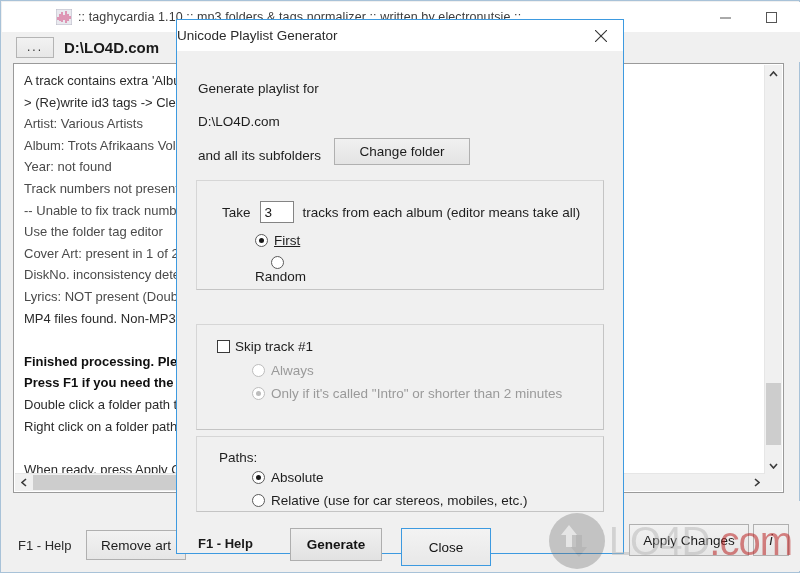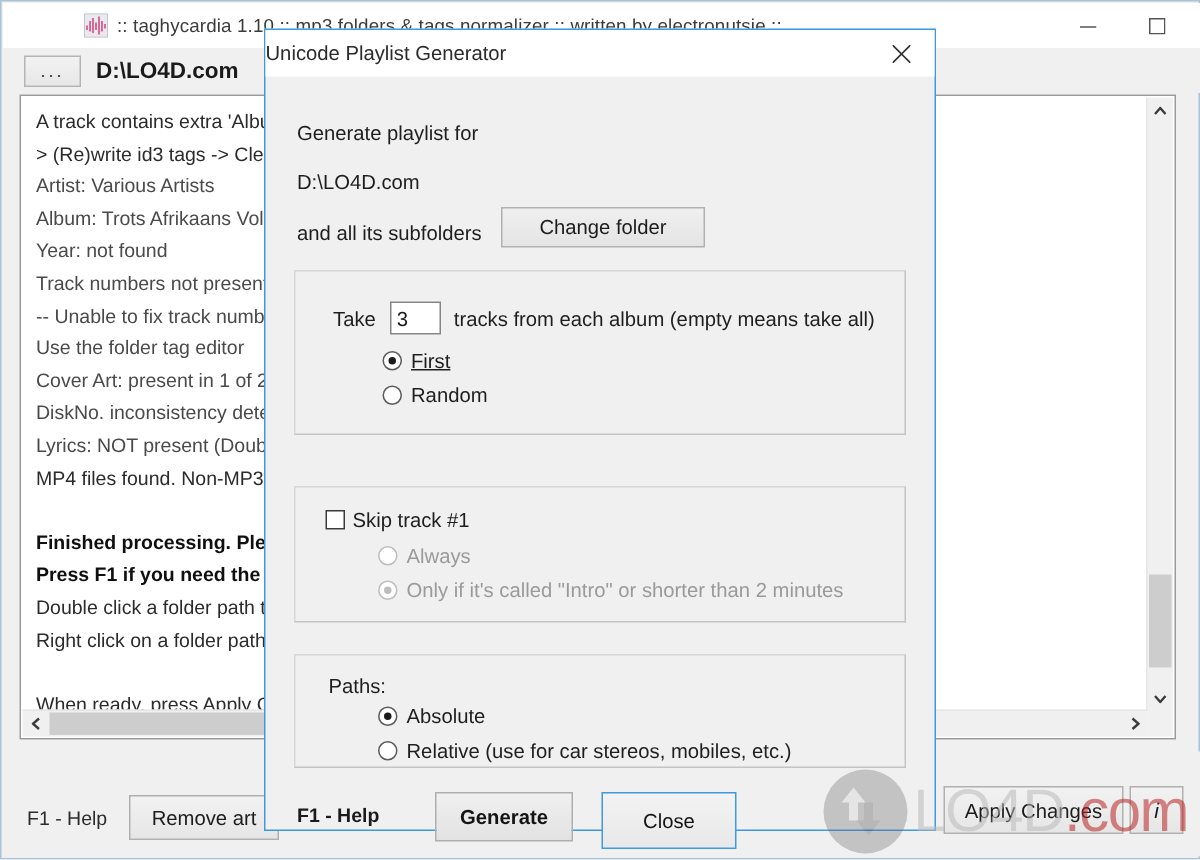--- a/index.html
+++ b/index.html
@@ -253,21 +253,21 @@
 
   .groupbox {
     position: absolute;
     background: #f0f0f0;
     border: 1px solid #d6d6d6;
     border-bottom-color: #c4c4c4;
     border-right-color: #c4c4c4;
     box-sizing: border-box;
   }
   .gb-take  { left: 19px; top: 129px;  width: 408px; height: 110px; }
-  .gb-skip  { left: 19px; top: 273px;  width: 408px; height: 91px;  }
+  .gb-skip  { left: 19px; top: 273px;  width: 408px; height: 106px;  }
   .gb-paths { left: 19px; top: 385px;  width: 408px; height: 76px;  }
 
   .row {
     position: absolute;
     display: flex;
     align-items: center;
     font-size: 13.5px;
     color: #1e1e1e;
     white-space: nowrap;
   }
@@ -310,21 +310,21 @@
   .checkbox {
     width: 13px; height: 13px;
     border: 1px solid #3a3a3a;
     background: #fff;
     box-sizing: border-box;
     margin-right: 5px;
     flex: 0 0 auto;
   }
 
   .r-first  { left: 58px; top: 52px; text-decoration: underline; }
-  .r-random { left: 58px; top: 75px; }
+  .r-random { left: 58px; top: 75px; flex-direction: column; }
 
   .cb-skip  { left: 20px; top: 14px; }
   .r-always { left: 55px; top: 38px; }
   .r-intro  { left: 55px; top: 61px; }
 
   .lbl-paths  { left: 22px; top: 13px; position:absolute; font-size:13.5px; color:#1e1e1e;}
   .r-absolute { left: 55px; top: 33px; }
   .r-relative { left: 55px; top: 56px; }
 
   .dlg-f1 {
@@ -512,21 +512,21 @@
       <div class="dlg-lbl lbl-generate">Generate playlist for</div>
       <div class="dlg-lbl lbl-path">D:\LO4D.com</div>
       <div class="dlg-lbl lbl-subfolder">and all its subfolders</div>
 
       <div class="btn-change-folder">Change folder</div>
 
       <div class="groupbox gb-take">
         <div class="row take-row">
           <span>Take</span>
           <input class="take-input" type="text" value="3" style="">
-          <span>tracks from each album (empty means take all)</span>
+          <span>tracks from each album (editor means take all)</span>
         </div>
         <div class="row r-first">
           <span class="radio checked"></span>
           <span>First</span>
         </div>
         <div class="row r-random">
           <span class="radio"></span>
           <span>Random</span>
         </div>
       </div>

